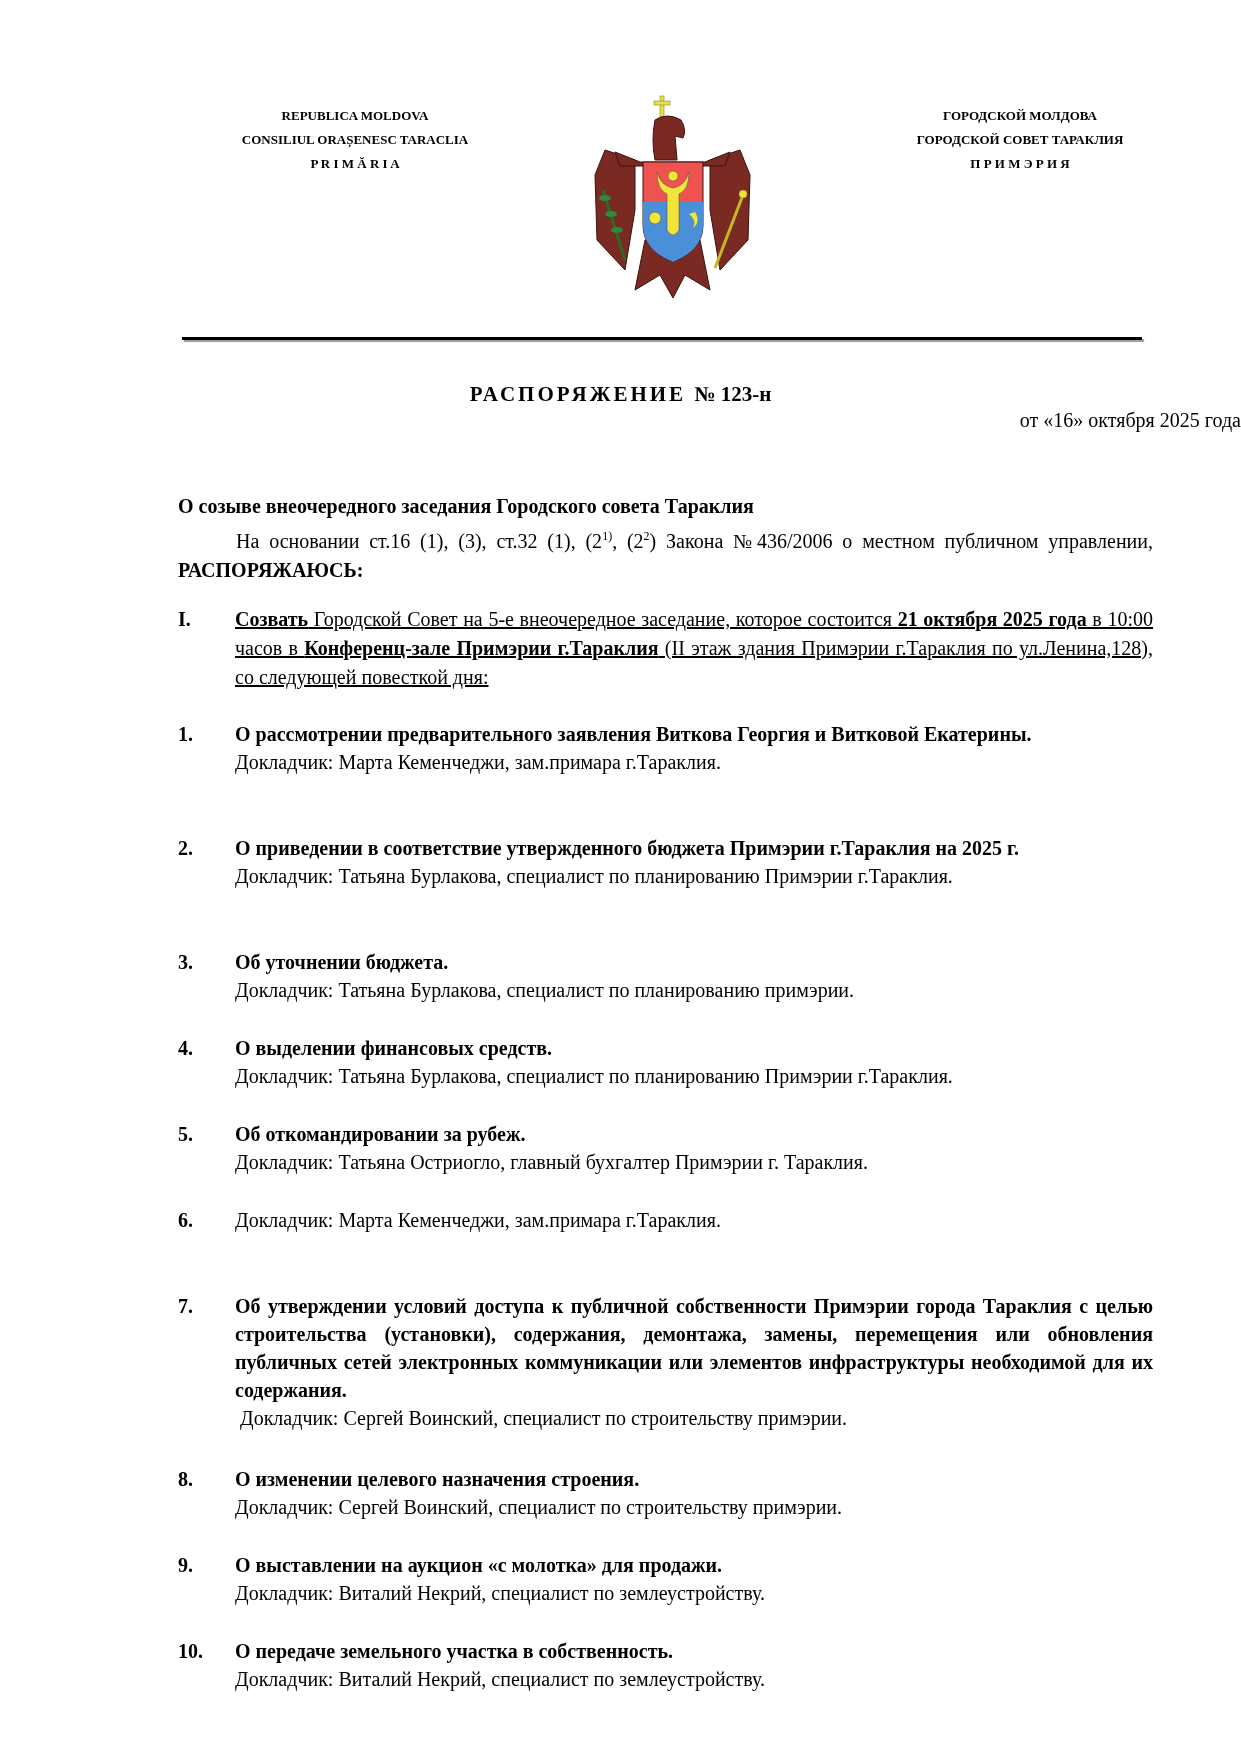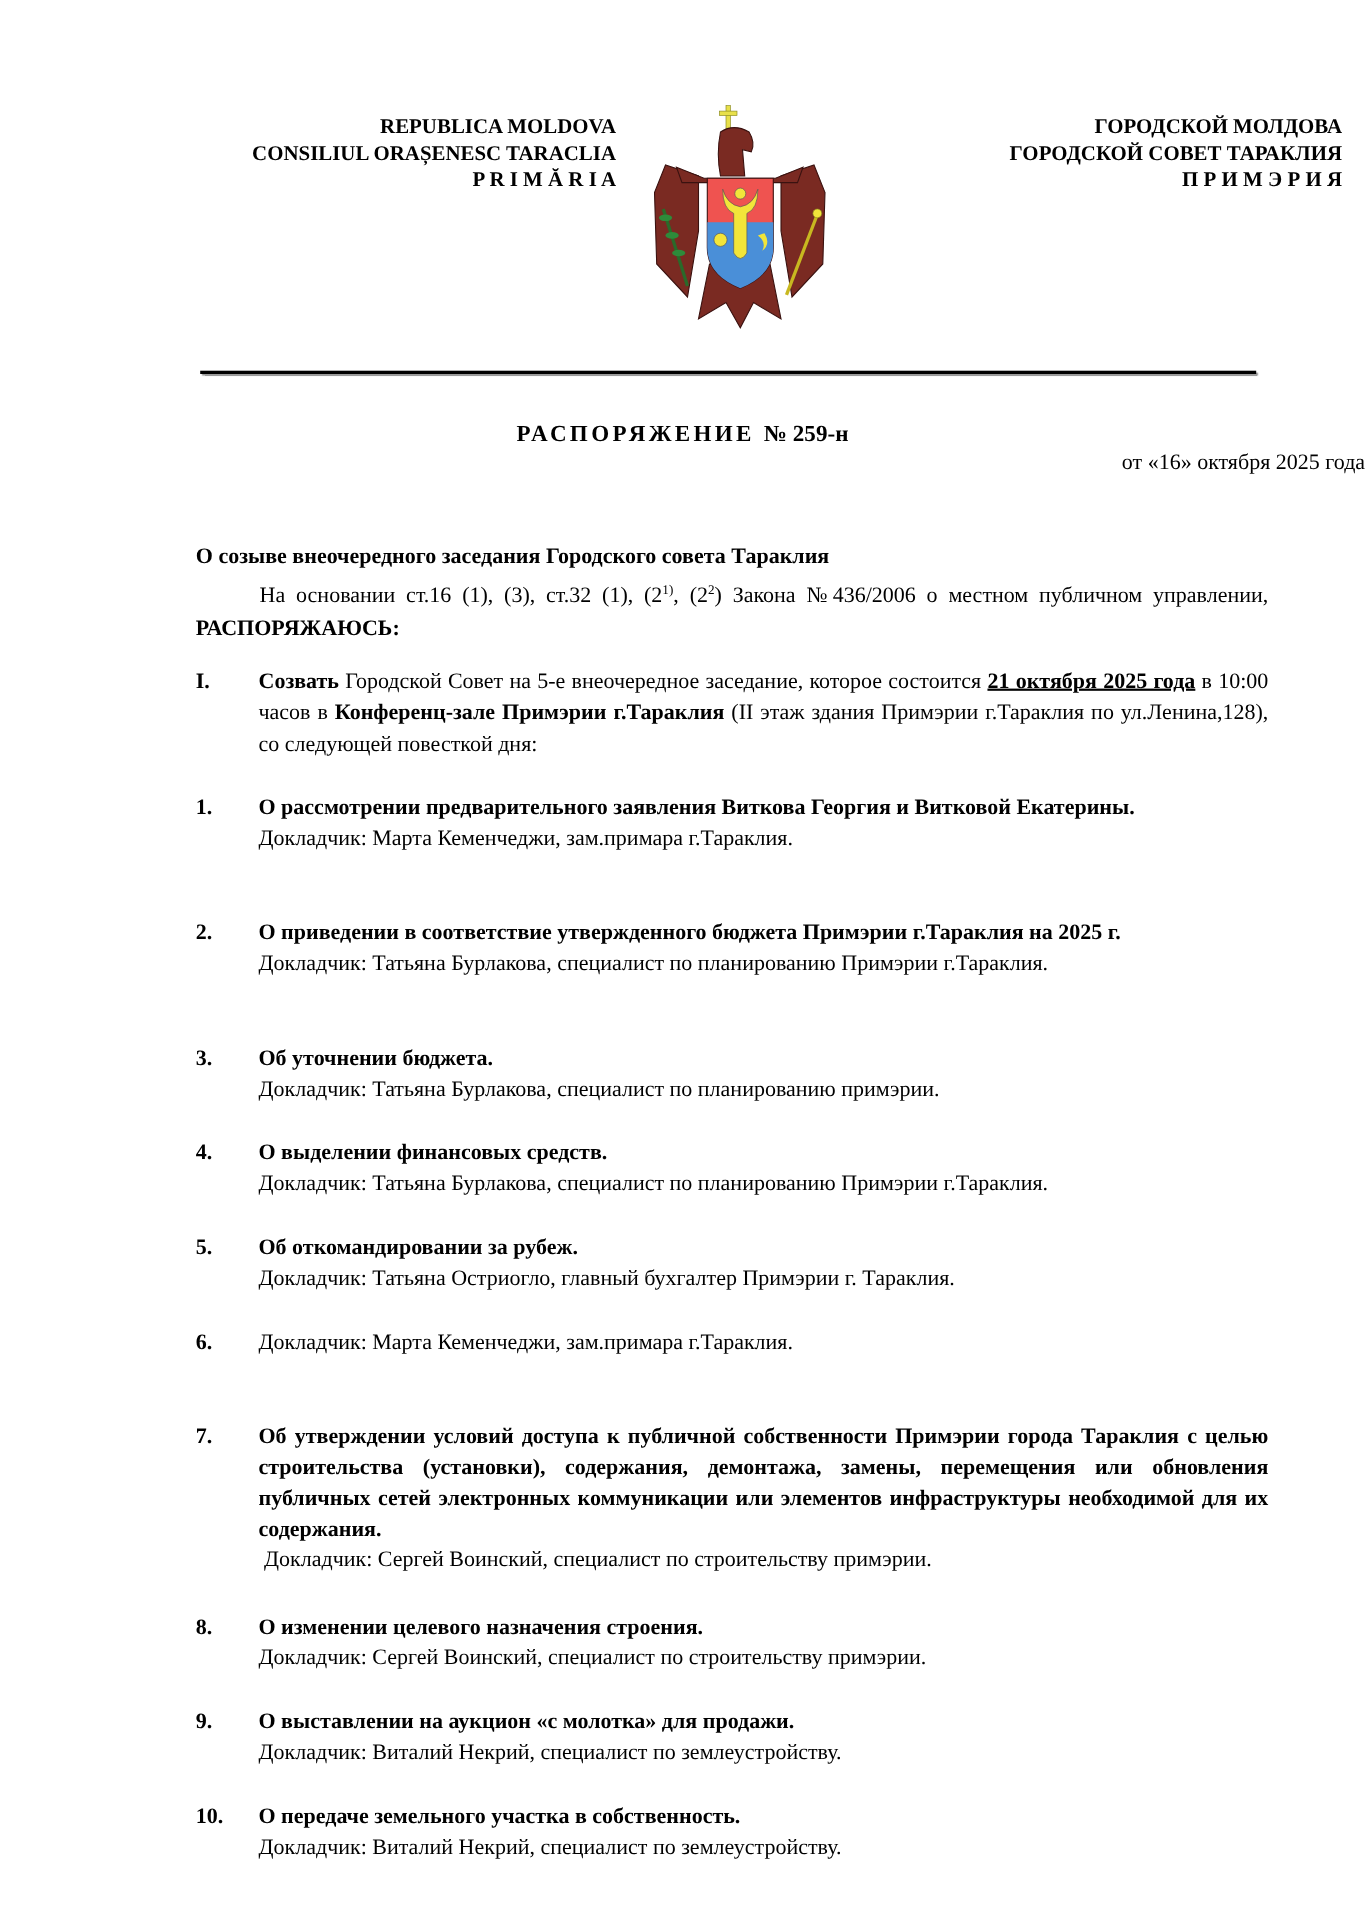--- a/index.html
+++ b/index.html
@@ -1,19 +1,19 @@
 <!DOCTYPE html>
 <html><head>
 <meta charset="utf-8">
 <style>
   html, body { margin: 0; padding: 0; background: #ffffff; }
   body { width: 1241px; height: 1755px; position: relative; overflow: hidden;
          font-family: "Liberation Serif", serif; color: #000; }
-  .hdr-col { position: absolute; top: 104px; text-align: right; font-weight: bold;
-             font-size: 19px; line-height: 24px; }
+  .hdr-col { position: absolute; top: 104px; text-align: center; font-weight: bold;
+             font-size: 13px; line-height: 24px; }
   .hdr-left { left: 150px; width: 410px; }
   .hdr-right { left: 820px; width: 400px; }
   .emblem { position: absolute; left: 585px; top: 90px; width: 175px; height: 210px; }
   .rule { position: absolute; left: 182px; top: 337px; width: 960px; height: 3px; background: #000;
           box-shadow: 2px 2px 1px #9a9a9a; }
   .title { position: absolute; left: 0; width: 1241px; top: 382px; text-align: center;
            font-weight: bold; font-size: 21px; letter-spacing: 3px; }
   .title .num { letter-spacing: 0; }
   .date { position: absolute; left: 0; width: 1241px; top: 409px; text-align: right; font-size: 20px; }
   .subject { position: absolute; left: 178px; top: 495px; font-weight: bold; font-size: 20px; }
@@ -72,31 +72,31 @@
 <div class="hdr-col hdr-right">
   <div>ГОРОДСКОЙ МОЛДОВА</div>
   <div>ГОРОДСКОЙ СОВЕТ ТАРАКЛИЯ</div>
   <div>П Р И М Э Р И Я</div>
 </div>
 
 <div class="rule"></div>
 
 <div class="title">
   <span>РАСПОРЯЖЕНИЕ</span>
-  <span class="num">№ 259-н</span>
+  <span class="num">№ 123-н</span>
 </div>
 <div class="date">от  «16» октября 2025 года</div>
 
 <div class="subject">О созыве внеочередного заседания Городского совета Тараклия</div>
 
 <div class="intro"><span>На основании ст.16 (1), (3), ст.32 (1), (2</span><sup>1)</sup><span>, (2</span><sup>2</sup><span>) Закона №436/2006 о местном публичном управлении,  </span><span class="b">РАСПОРЯЖАЮСЬ:</span></div>
 
 <div class="block" style="top:605px; line-height:29px;">
   <span class="n">I.</span>
-  <div class="body" style="text-align:justify;"><span class="b">Созвать</span><span> Городской Совет на 5-е внеочередное заседание, которое состоится </span><span class="u">21 октября 2025 года</span><span> в 10:00 часов в </span><span class="b">Конференц-зале Примэрии г.Тараклия</span><span> (II этаж здания Примэрии г.Тараклия по ул.Ленина,128), со следующей повесткой дня:</span></div>
+  <div class="body" style="text-align:justify;text-decoration:underline;"><span class="b">Созвать</span><span> Городской Совет на 5-е внеочередное заседание, которое состоится </span><span class="u">21 октября 2025 года</span><span> в 10:00 часов в </span><span class="b">Конференц-зале Примэрии г.Тараклия</span><span> (II этаж здания Примэрии г.Тараклия по ул.Ленина,128), со следующей повесткой дня:</span></div>
 </div>
 
 <div class="block" style="top:720px;">
   <span class="n">1.</span>
   <div class="body">
       <div class="ttl" style="text-align-last:left;">О рассмотрении предварительного заявления Виткова Георгия и Витковой Екатерины.</div>
       <div class="spk">Докладчик: Марта Кеменчеджи, зам.примара г.Тараклия.</div>
     </div>
 </div>
 

